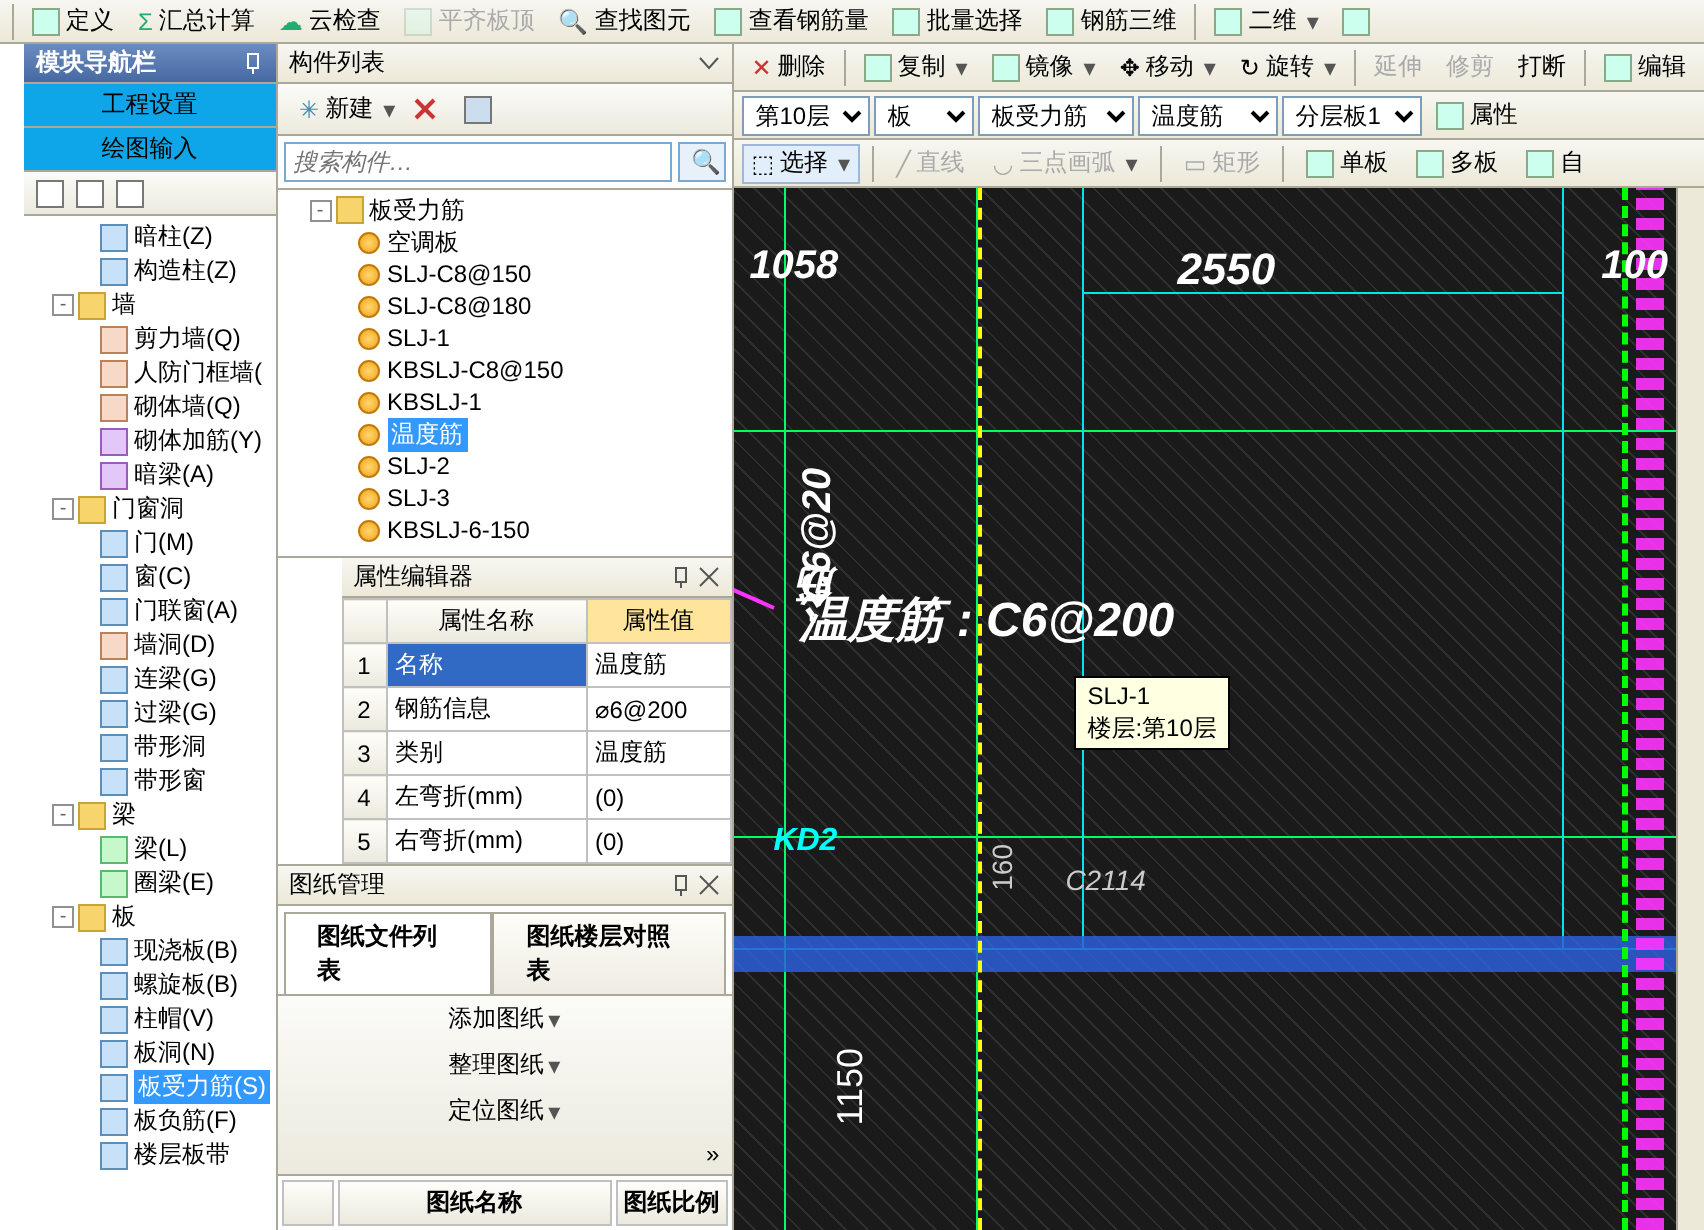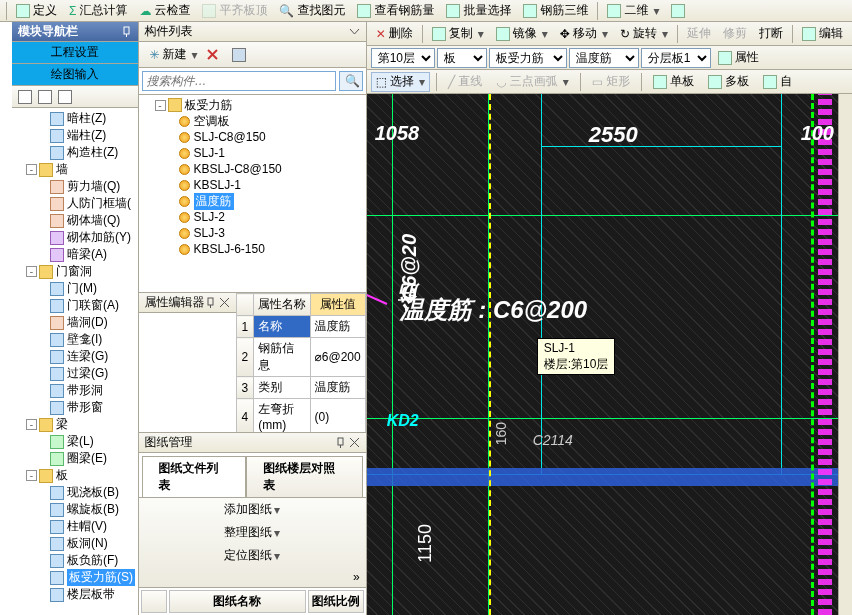--- a/index.html
+++ b/index.html
@@ -52,21 +52,21 @@
     background:linear-gradient(#fbfbf8,#eceade);border-bottom:1px solid var(--win-border);}
   .search-row{display:flex;padding:3px;gap:3px;border-bottom:1px solid var(--win-border);}
   .search-row input{flex:1;height:20px;border:1px solid #79a9d6;padding:0 4px;font-style:italic;color:#888;}
   .search-row button{width:24px;height:20px;border:1px solid #79a9d6;background:#e8f0fa;cursor:pointer;}
   .cmp-tree{flex:1;overflow:auto;padding:2px 0 2px 4px;}
   .cmp-tree .tn{height:16px;}
   .cmp-ic{width:11px;height:11px;margin-right:4px;border-radius:50%;
     background:radial-gradient(#ffd96b,#f0a020);border:1px solid #c07c00;}
   .tn.sel-cmp span.lbl{background:var(--sel-blue);color:#fff;padding:0 2px;}
 
-  .prop{display:flex;flex-direction:row;height:140px;border-bottom:1px solid var(--win-border);}
+  .prop{display:flex;flex-direction:column;height:171px;border-bottom:1px solid var(--win-border);padding-left:32px;}
   .prop-grid{flex:1;overflow:auto;}
   table.pg{border-collapse:collapse;width:100%;}
   .pg th{background:linear-gradient(#fefdf9,#eceade);border:1px solid var(--grid-border);
     padding:2px 0;font-weight:normal;}
   .pg th.valcol{background:#ffe49c;}
   .pg td{border:1px solid var(--grid-border);padding:2px 4px;height:18px;}
   .pg td.rownum{width:22px;text-align:center;background:linear-gradient(#fefdf9,#eceade);}
   .pg tr.sel td.name{background:var(--blue-accent);color:#fff;}
 
   .draw{flex:1;display:flex;flex-direction:column;}
@@ -175,27 +175,20 @@
             <span class="sp"></span>
             <span class="sp"></span>
             <span class="ic ic-a"></span>
             <span class="lbl">暗柱(Z)</span>
           </div>
           <div class="tn">
             <span class="sp"></span>
             <span class="sp"></span>
             <span class="sp"></span>
             <span class="ic ic-a"></span>
-            <span class="lbl">端柱(Z)</span>
-          </div>
-          <div class="tn">
-            <span class="sp"></span>
-            <span class="sp"></span>
-            <span class="sp"></span>
-            <span class="ic ic-a"></span>
             <span class="lbl">构造柱(Z)</span>
           </div>
           <div class="tn">
             <span class="sp"></span>
             <span class="pm">-</span>
             <span class="ic ic-fld"></span>
             <span class="lbl">墙</span>
           </div>
           <div class="tn">
             <span class="sp"></span>
@@ -243,35 +236,35 @@
             <span class="sp"></span>
             <span class="sp"></span>
             <span class="ic ic-a"></span>
             <span class="lbl">门(M)</span>
           </div>
           <div class="tn">
             <span class="sp"></span>
             <span class="sp"></span>
             <span class="sp"></span>
             <span class="ic ic-a"></span>
+            <span class="lbl">窗(C)</span>
+          </div>
+          <div class="tn">
+            <span class="sp"></span>
+            <span class="sp"></span>
+            <span class="sp"></span>
+            <span class="ic ic-a"></span>
             <span class="lbl">门联窗(A)</span>
           </div>
           <div class="tn">
             <span class="sp"></span>
             <span class="sp"></span>
             <span class="sp"></span>
             <span class="ic ic-c"></span>
             <span class="lbl">墙洞(D)</span>
-          </div>
-          <div class="tn">
-            <span class="sp"></span>
-            <span class="sp"></span>
-            <span class="sp"></span>
-            <span class="ic ic-a"></span>
-            <span class="lbl">壁龛(I)</span>
           </div>
           <div class="tn">
             <span class="sp"></span>
             <span class="sp"></span>
             <span class="sp"></span>
             <span class="ic ic-a"></span>
             <span class="lbl">连梁(G)</span>
           </div>
           <div class="tn">
             <span class="sp"></span>
@@ -341,33 +334,33 @@
             <span class="ic ic-a"></span>
             <span class="lbl">柱帽(V)</span>
           </div>
           <div class="tn">
             <span class="sp"></span>
             <span class="sp"></span>
             <span class="sp"></span>
             <span class="ic ic-a"></span>
             <span class="lbl">板洞(N)</span>
           </div>
+          <div class="tn sel">
+            <span class="sp"></span>
+            <span class="sp"></span>
+            <span class="sp"></span>
+            <span class="ic ic-a"></span>
+            <span class="lbl">板受力筋(S)</span>
+          </div>
           <div class="tn">
             <span class="sp"></span>
             <span class="sp"></span>
             <span class="sp"></span>
             <span class="ic ic-a"></span>
             <span class="lbl">板负筋(F)</span>
-          </div>
-          <div class="tn sel">
-            <span class="sp"></span>
-            <span class="sp"></span>
-            <span class="sp"></span>
-            <span class="ic ic-a"></span>
-            <span class="lbl">板受力筋(S)</span>
           </div>
           <div class="tn">
             <span class="sp"></span>
             <span class="sp"></span>
             <span class="sp"></span>
             <span class="ic ic-a"></span>
             <span class="lbl">楼层板带</span>
           </div>
         </div>
     </div>
@@ -412,20 +405,27 @@
               <span class="sp"></span>
               <span class="cmp-ic"></span>
               <span class="lbl">空调板</span>
             </div>
             <div class="tn">
               <span class="sp"></span>
               <span class="sp"></span>
               <span class="sp"></span>
               <span class="cmp-ic"></span>
               <span class="lbl">SLJ-C8@150</span>
+            </div>
+            <div class="tn">
+              <span class="sp"></span>
+              <span class="sp"></span>
+              <span class="sp"></span>
+              <span class="cmp-ic"></span>
+              <span class="lbl">SLJ-C8@180</span>
             </div>
             <div class="tn">
               <span class="sp"></span>
               <span class="sp"></span>
               <span class="sp"></span>
               <span class="cmp-ic"></span>
               <span class="lbl">SLJ-1</span>
             </div>
             <div class="tn">
               <span class="sp"></span>

